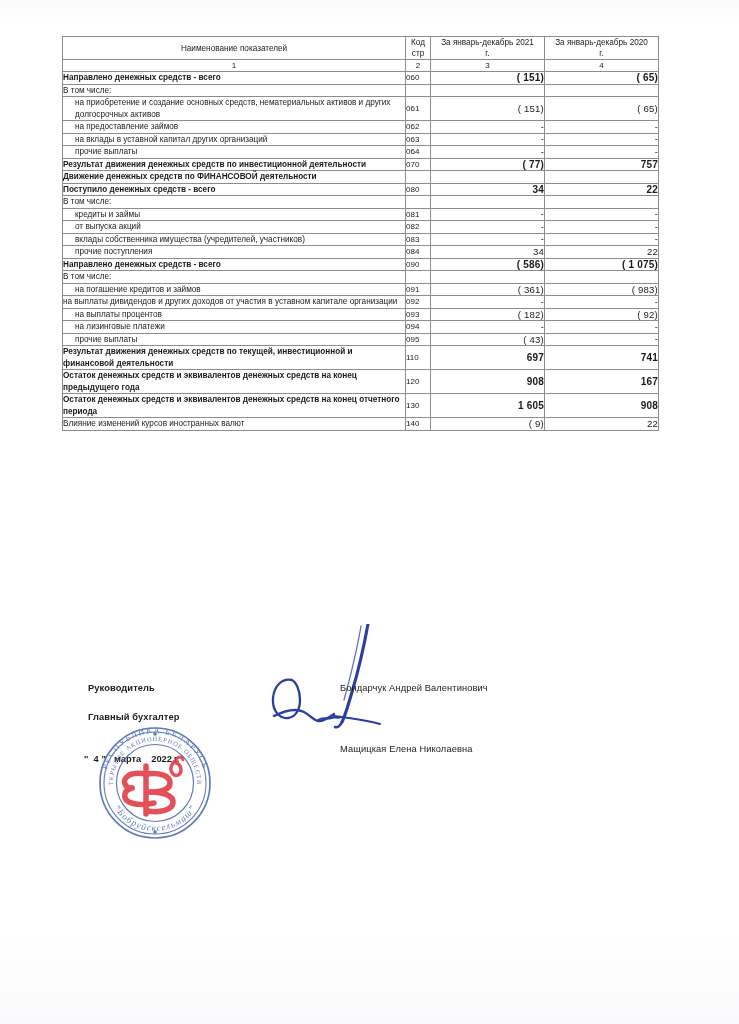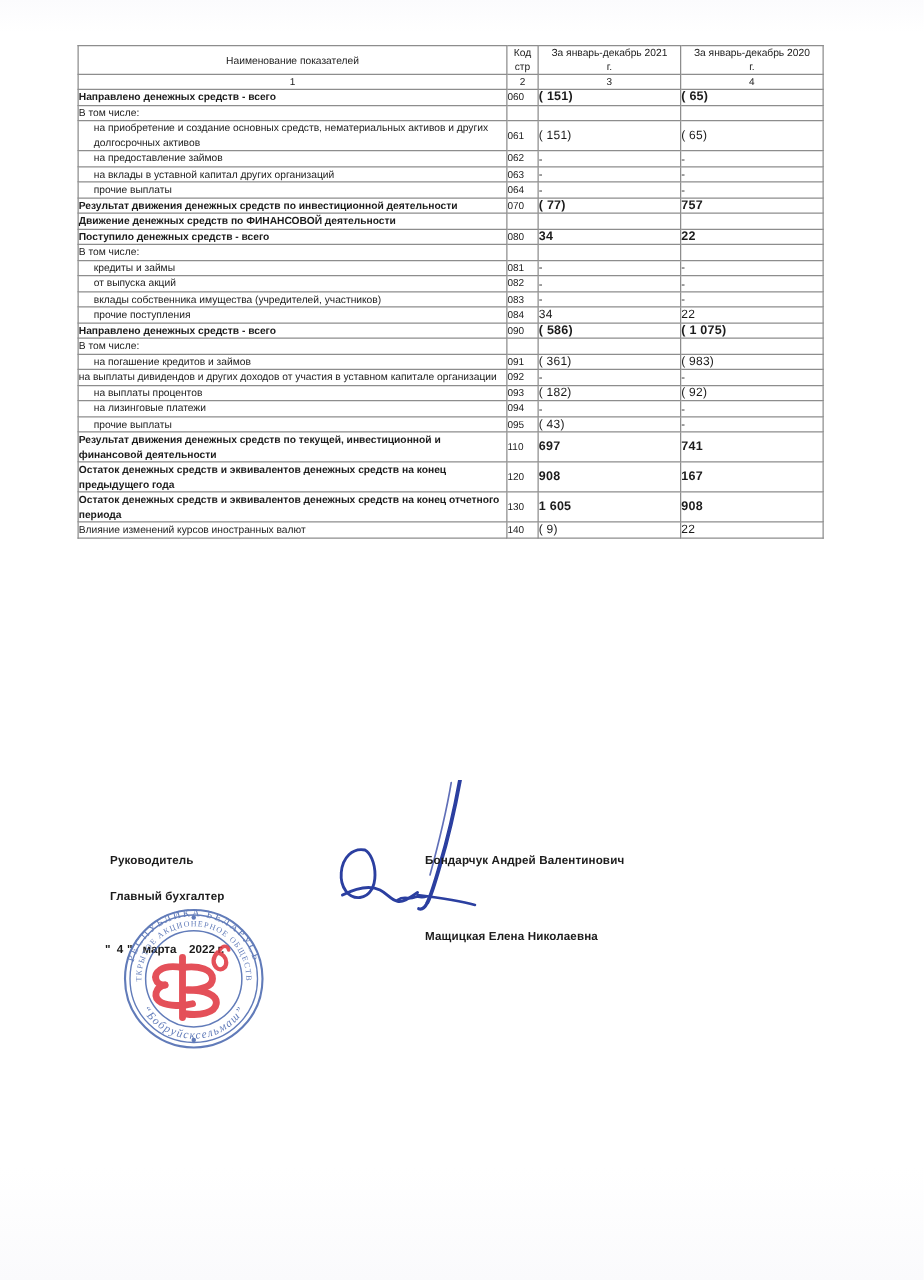--- a/index.html
+++ b/index.html
@@ -72,21 +72,21 @@
     padding: 4px 4px 4px 5px;
     line-height: 11.5px;
     font-size: 8.2px;
   }
   td.name.indent { padding-left: 12px; }
   td.code {
     text-align: left;
     font-size: 8px;
   }
   td.val {
-    text-align: left;
+    text-align: right;
     font-size: 9.6px;
     letter-spacing: 0.2px;
   }
   tr.bold td.name,
   tr.bold td.val { font-weight: bold; }
   tr.bold td.val { font-size: 10px; }
   td.val.dash { font-size: 9px; }
 
   
   .signatures {
@@ -98,21 +98,21 @@
   .sig-role {
     position: absolute;
     font-size: 9.3px;
     font-weight: bold;
     letter-spacing: 0.1px;
     white-space: nowrap;
   }
   .sig-name {
     position: absolute;
     font-size: 9.3px;
-    font-weight: bold;
+    font-weight: normal;
     letter-spacing: 0.1px;
     white-space: nowrap;
   }
   .role-1 { left: 88px;  top: 11px; }
   .role-2 { left: 88px;  top: 40px; }
   .name-1 { left: 340px; top: 11px; }
   .name-2 { left: 340px; top: 40px; margin-top: 32px; }
 
   .date-line {
     position: absolute;

